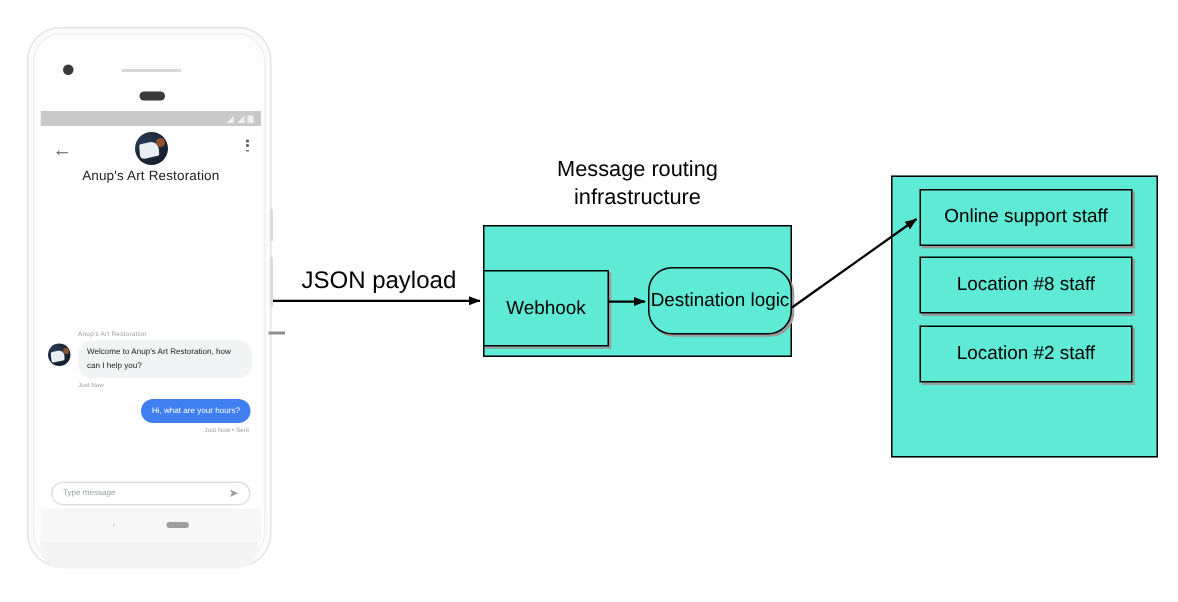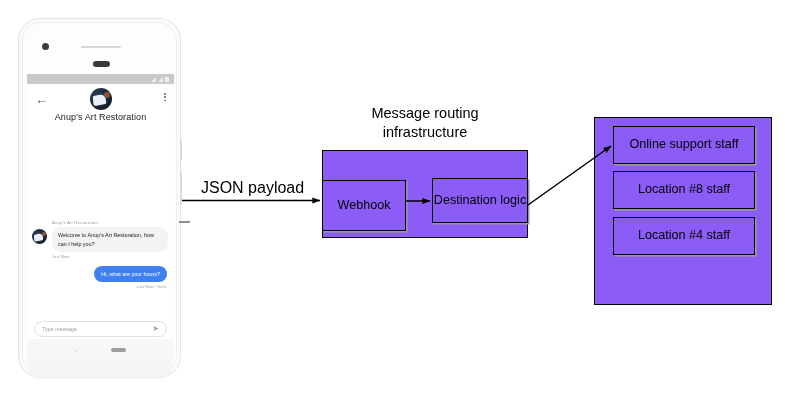--- a/index.html
+++ b/index.html
@@ -342,21 +342,21 @@
     position: absolute;
     color: #000000;
     font-size: 14.5px;
     line-height: 1.28;
     text-align: center;
     white-space: pre-line;
   }
   .box {
     position: absolute;
     box-sizing: border-box;
-    background: #8b5cf6;
+    background: #5eead4;
     display: flex;
     align-items: center;
     justify-content: center;
     text-align: center;
     color: #000000;
     font-size: 12.6px;
     line-height: 1.25;
   }
   .box.outer {
     border: 1.6px solid #000000;
@@ -460,33 +460,33 @@
 
   <div class="arrow-label" style="left:201px; top:179px;">JSON payload</div>
 
   <div class="dgm-label" style="left:332px; top:104px; width:186px;">Message routing
 infrastructure</div>
 
   <div class="box outer" style="left:322px; top:150px; width:206px; height:88px;"></div>
 
   <div class="box inner" style="left:322px; top:180px; width:84px; height:51px;">Webhook</div>
 
-  <div class="box inner" style="left:432px; top:178px; width:96px; height:45px;">Destination
+  <div class="box inner" style="left:432px; top:178px; width:96px; height:45px;border-radius:16px;">Destination
 logic</div>
 
 
   <div class="box brandbox" style="left:594px; top:117px; width:178px; height:188px;"></div>
 
   <div class="box staff" style="left:613px; top:126px; width:142px; height:38px;">Online support
 staff</div>
 
   <div class="box staff" style="left:613px; top:171px; width:142px; height:38px;">Location #8
 staff</div>
 
-  <div class="box staff" style="left:613px; top:217px; width:142px; height:38px;">Location #4
+  <div class="box staff" style="left:613px; top:217px; width:142px; height:38px;">Location #2
 staff</div>
 
 
   <svg class="overlay">
     <defs>
       <marker id="ah" markerWidth="9" markerHeight="9" refX="7.6" refY="3.1" orient="auto" markerUnits="userSpaceOnUse">
         <path d="M0,0 L8,3.1 L0,6.2 z" fill="#000000"></path>
       </marker>
     </defs>
 

